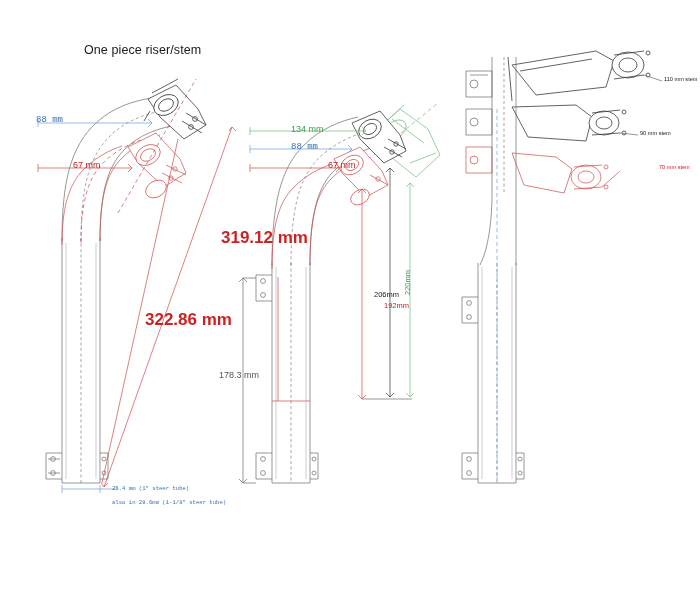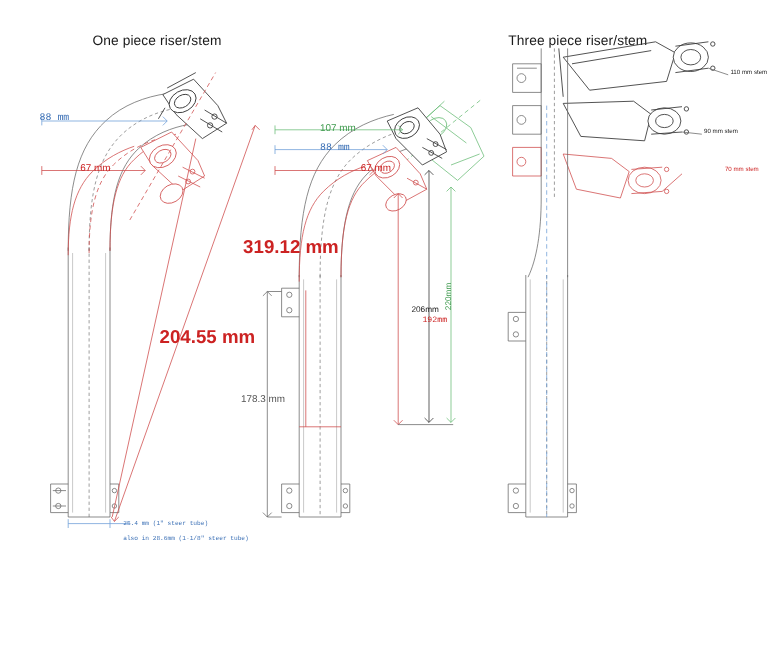--- a/index.html
+++ b/index.html
@@ -10,21 +10,21 @@
   body {
     width: 700px;
     height: 593px;
     position: relative;
     overflow: hidden;
     font-family: "Liberation Sans", sans-serif;
     color: #222;
   }
   #sheet {
     position: absolute;
-    left: 0; top: 0;
+    left: 0; top: 13px;
     width: 700px;
     height: 462px;
   }
   .col-title {
     position: absolute;
     font-size: 12.5px;
     color: #1a1a1a;
     letter-spacing: 0.1px;
     white-space: nowrap;
   }
@@ -64,21 +64,20 @@
   .l-dark   { stroke: #3b3b3b; fill: none; stroke-width: 0.8; }
   .l-thin   { stroke: #9a9a9a; fill: none; stroke-width: 0.5; }
   .fill-w   { fill: #ffffff; }
 </style>
 </head>
 <body>
 
 <div id="sheet">
 
   <div class="col-title" style="left:84px; top:30px;">One piece riser/stem</div>
-  <div class="col-title" style="left:462px; top:30px;">Three piece riser/stem</div>
 
   <svg class="draw" viewBox="0 0 700 593">
 
     <g>
 
       <path class="l-gray" d="M62 225 L62 470"></path>
       <path class="l-gray" d="M100 225 L100 470"></path>
       <path class="l-gray" d="M62 470 L100 470"></path>
       <path class="l-gray-d" d="M81 225 L81 470"></path>
       <path class="l-thin" d="M66 230 L66 466"></path>
@@ -302,29 +301,29 @@
 
       <path class="l-gray" d="M644 62 L662 68"></path>
       <path class="l-gray" d="M620 120 L638 122"></path>
       <path class="l-red" d="M602 174 L620 158"></path>
     </g>
   </svg>
 
   <div class="lbl lbl-blue mid" style="left:36px; top:103px;">88 mm</div>
   <div class="lbl lbl-red mid" style="left:36px; top:148px;">67 mm</div>
   <div class="lbl lbl-red big" style="left:184px; top:216px;">319.12 mm</div>
-  <div class="lbl lbl-red big" style="left:108px; top:298px;">204.55 mm</div>
+  <div class="lbl lbl-red big" style="left:108px; top:298px;">322.86 mm</div>
   <div class="lbl lbl-blue tiny" style="left:112px; top:473px;">25.4 mm (1" steer tube)</div>
   <div class="lbl lbl-blue tiny" style="left:112px; top:487px;">also in 28.6mm (1-1/8" steer tube)</div>
 
-  <div class="lbl lbl-green mid" style="left:291px; top:112px;">107 mm</div>
+  <div class="lbl lbl-green mid" style="left:291px; top:112px;">134 mm</div>
   <div class="lbl lbl-blue mid" style="left:291px; top:130px;">88 mm</div>
   <div class="lbl lbl-red mid" style="left:291px; top:148px;">67 mm</div>
   <div class="lbl lbl-green sml rot90" style="left:404px; top:282px;">220mm</div>
   <div class="lbl lbl-black sml" style="left:374px; top:278px;">206mm</div>
-  <div class="lbl lbl-red sml" style="left:347px; top:289px;font-family:Liberation Mono, monospace;">192mm</div>
+  <div class="lbl lbl-red sml" style="left:347px; top:289px;">192mm</div>
   <div class="lbl lbl-gray mid" style="left:219px; top:358px;">178.3 mm</div>
 
   <div class="lbl lbl-black tiny" style="left:664px; top:64px;">110 mm stem</div>
   <div class="lbl lbl-black tiny" style="left:640px; top:118px;">90 mm stem</div>
   <div class="lbl lbl-red tiny" style="left:622px; top:152px;">70 mm stem</div>
 
 </div>
 
 </body></html>

